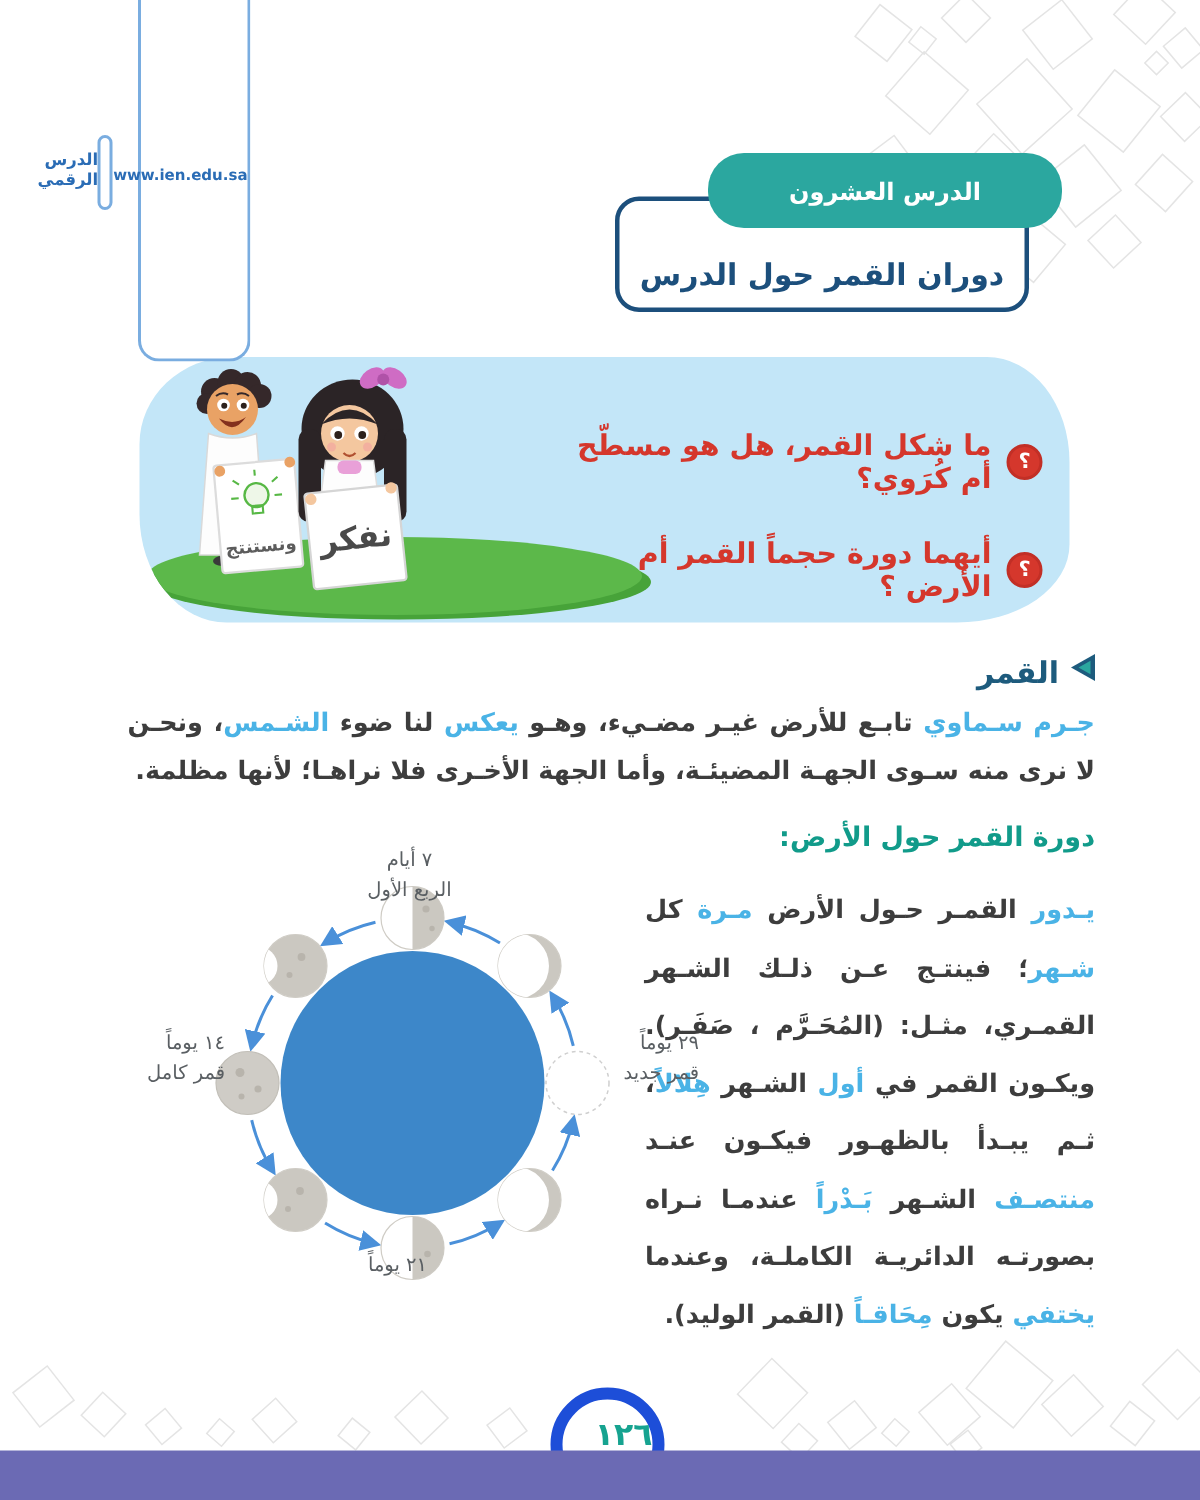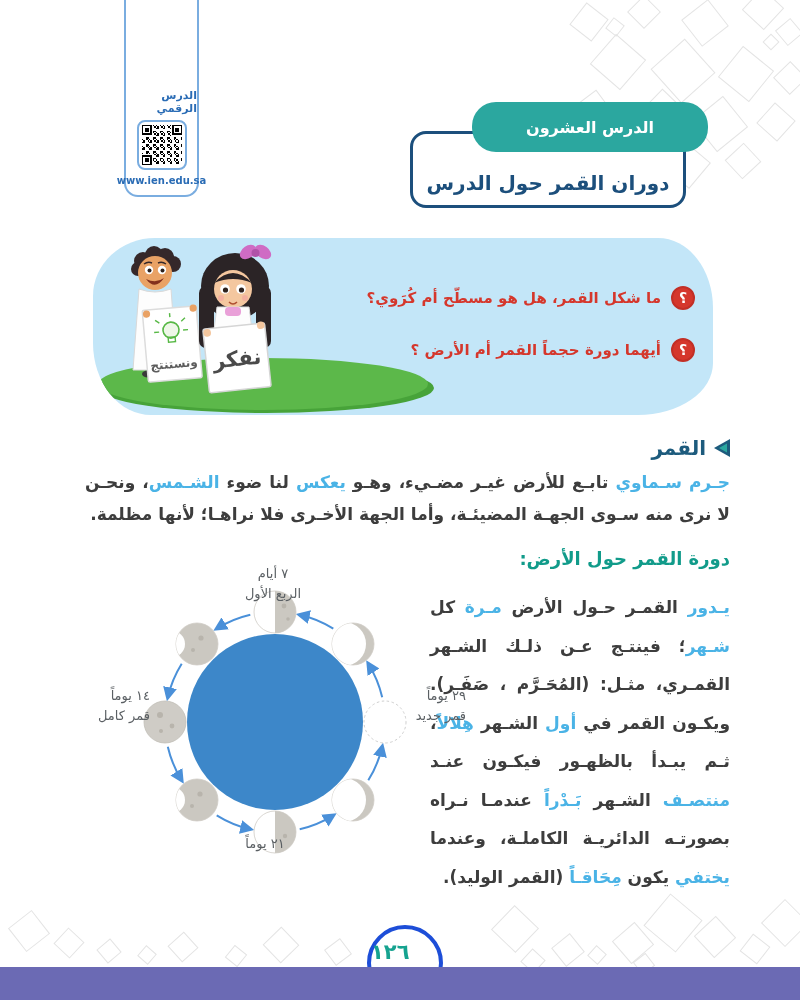--- a/index.html
+++ b/index.html
@@ -3,24 +3,24 @@
 <meta charset="utf-8">
 <style>
   * { margin:0; padding:0; box-sizing:border-box; }
   body { background:#fff; font-family:"DejaVu Sans", sans-serif; }
   .page { position:relative; width:800px; height:1000px; background:#fff; overflow:hidden; }
 
   
   .deco { position:absolute; border:1.5px solid #e4e4e4; transform:rotate(45deg); z-index:0; }
 
   
-  .qr-tab { position:absolute; left:92px; top:0; width:75px; height:197px; z-index:2;
+  .qr-tab { position:absolute; left:92px; top:0; width:75px; height:241px; z-index:2;
             border:2px solid #7aade0; border-top:none; border-radius:0 0 14px 14px;
-            background:#fff; display:flex; flex-direction:column; align-items:center;
-            justify-content:flex-end; padding-bottom:9px;margin-left:32px; }
+            background:#fff; display:flex; flex-direction:row; align-items:center;
+            justify-content:flex-end; padding-bottom:9px; }
   .qr-title { color:#2a6cb5; font-weight:bold; font-size:11px; margin-bottom:5px; direction:rtl; }
   .qr-frame { width:50px; height:50px; border:2px solid #7aade0; border-radius:8px;
               background:#fff; padding:3px; }
   .qr-frame svg { width:100%; height:100%; display:block; }
   .qr-url { color:#2a6cb5; font-weight:bold; font-size:10px; margin-top:5px; }
 
   
   .title-box { position:absolute; left:410px; top:131px; width:276px; height:77px; z-index:2;
                border:3px solid #1c4f7c; border-radius:16px; background:#fff;
                display:flex; align-items:flex-end; justify-content:center; padding-bottom:10px; }
@@ -34,24 +34,24 @@
   .think-box { position:absolute; left:93px; top:238px; width:620px; height:177px; z-index:1;
                background:#c3e6f8; overflow:hidden;
                border-radius:62px 55px 75px 58px / 58px 70px 52px 72px; }
   .kids { position:absolute; left:5px; top:0; width:360px; height:177px; }
   .questions { position:absolute; right:18px; top:48px; width:330px; display:flex;
                flex-direction:column; gap:28px; direction:rtl; }
   .q-row { display:flex; align-items:center; gap:10px; }
   .q-icon { width:24px; height:24px; min-width:24px; border-radius:50%; background:#d5372c;
             border:2px solid #c22f26; color:#fff; font-size:14px; font-weight:bold;
             display:flex; align-items:center; justify-content:center; }
-  .q-text { color:#d5372c; font-size:15px; font-weight:bold; }
-
-  
-  .moon-heading { position:absolute; right:70px; top:436px; display:flex; align-items:center;
+  .q-text { color:#d5372c; font-size:19px; font-weight:bold; }
+
+  
+  .moon-heading { position:absolute; right:70px; top:436px; display:flex; align-items:flex-start;
                   gap:8px; direction:rtl; z-index:1; }
   .moon-heading span { color:#1d5b7d; font-size:20px; font-weight:bold; }
   .moon-paragraph { position:absolute; left:85px; right:70px; top:466px; direction:rtl;
                     text-align:justify; font-size:17px; font-weight:bold; color:#3d3d3d;
                     line-height:32px; z-index:1; }
   .kw { color:#4ab3e6; }
 
   .cycle-heading { position:absolute; right:70px; top:548px; color:#119b8a; font-size:18px;
                    font-weight:bold; direction:rtl; z-index:1; }
   .cycle-paragraph { position:absolute; right:70px; width:300px; top:588px; direction:rtl;
@@ -63,22 +63,22 @@
   .diagram svg { position:absolute; left:0; top:0; width:400px; height:345px; }
   .d-label { position:absolute; color:#5a5f63; font-size:13px; line-height:20px;
              direction:rtl; font-weight:normal; }
   .d-top    { left:113px; top:14px;  width:200px; text-align:center; }
   .d-left   { left:24px;  top:136px; width:66px;  text-align:right; }
   .d-right  { left:340px; top:136px; width:66px;  text-align:right; }
   .d-bottom { left:105px; top:284px; width:200px; text-align:center; }
 
   
   .page-number-circle { position:absolute; left:367px; top:925px; width:76px; height:76px;
-                        border-radius:50%; border:4px solid #1d4ed8; background:#fff; z-index:2;
-                        display:flex; justify-content:flex-start; }
+                        border-radius:50%; border:8px solid #1d4ed8; background:#fff; z-index:2;
+                        display:flex; justify-content:flex-end; }
   .page-number-circle span { color:#16a390; font-size:21px; font-weight:bold; margin-top:11px;
                              direction:rtl; }
   .footer-bar { position:absolute; left:0; bottom:0; width:100%; height:33px; background:#6b6ab4;
                 z-index:3; }
 </style>
 </head>
 <body>
 
 <div class="page">
 

